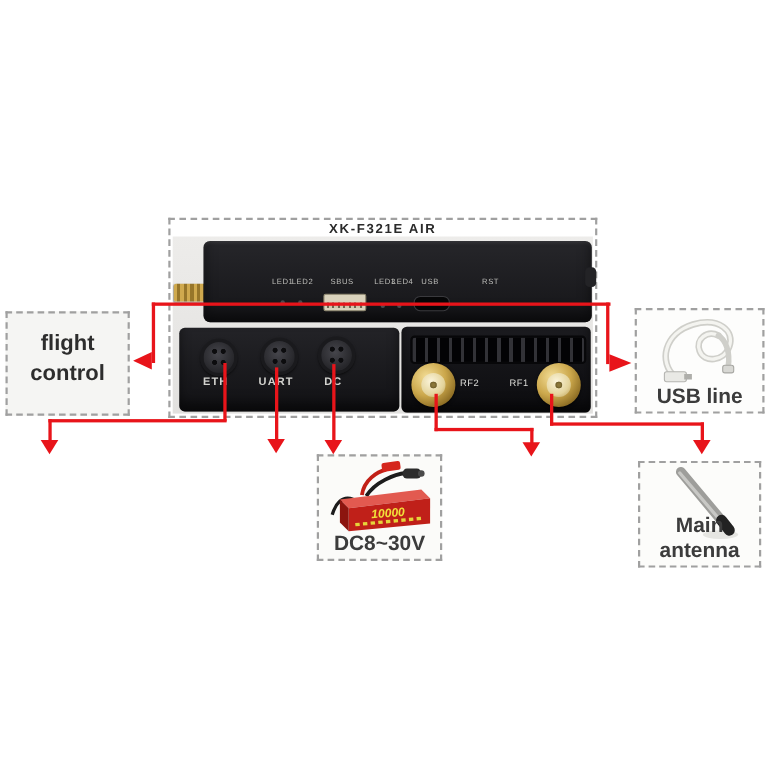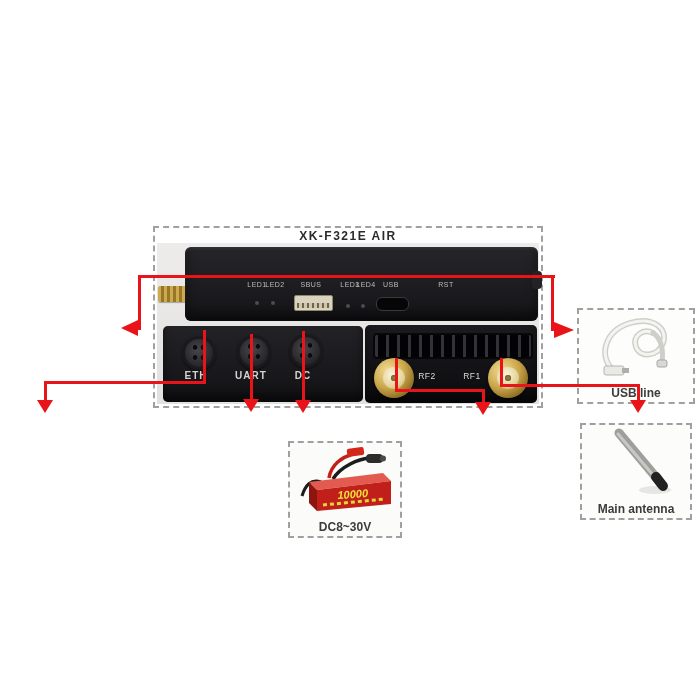--- a/index.html
+++ b/index.html
@@ -1,19 +1,19 @@
 <!DOCTYPE html>
 <html><head>
 <meta charset="utf-8">
 <style>
   html,body{margin:0;padding:0;background:#fff;}
   .canvas{position:relative;width:700px;height:700px;background:#ffffff;
           font-family:"Liberation Sans",sans-serif;overflow:hidden;}
 
-  .dashed{position:absolute;border:2px dashed #a0a0a0;background:#fff;box-sizing:border-box;margin-top:28px;}
+  .dashed{position:absolute;border:2px dashed #a0a0a0;background:#fff;box-sizing:border-box;}
 
   
   .main-box{left:153px;top:198px;width:390px;height:182px;background:#fff;}
   .main-title{position:absolute;top:1px;left:0;width:100%;text-align:center;
               font-size:12px;font-weight:bold;letter-spacing:1.5px;color:#2b2b2b;}
   .photo-bg{position:absolute;left:2px;top:15px;width:382px;height:161px;
             background:linear-gradient(#edecea,#e2e1df);}
 
   .dev-top{position:absolute;left:30px;top:19px;width:353px;height:74px;
            background:linear-gradient(#26262a,#151518);border-radius:6px;
@@ -56,31 +56,31 @@
        box-shadow:0 1px 3px rgba(0,0,0,.7);}
   .sma:before{content:"";position:absolute;left:9px;top:9px;width:22px;height:22px;border-radius:50%;
        background:radial-gradient(circle at 40% 35%, #fbf4da, #e4d49c 60%, #b99b4e);}
   .sma:after{content:"";position:absolute;left:17px;top:17px;width:6px;height:6px;border-radius:50%;
        background:#8f7a3c;box-shadow:inset 0 0 2px #40350f;}
   .rf-label{position:absolute;top:46px;font-size:8.5px;font-weight:normal;color:#dcdcd8;
             text-align:center;letter-spacing:.5px;}
 
   
   .periph-label{position:absolute;left:0;bottom:2px;width:100%;text-align:center;
-                font-size:12px;font-weight:bold;color:#3c3c3c;}
+                font-size:19px;font-weight:bold;color:#3c3c3c;}
   .periph-label.two-line{line-height:15px;}
   .fc-box{left:5px;top:283px;width:113px;height:95px;background:#f5f5f3;}
   .fc-text{position:absolute;left:0;top:14px;width:100%;text-align:center;
            font-size:20px;font-weight:bold;color:#2d2d2d;line-height:27px;}
   .usb-box{left:577px;top:280px;width:118px;height:96px;background:#fdfdfc;}
   .b-ipcam{left:5px;top:413px;width:113px;height:97px;background:#f6f6f3;}
   .b-uart{left:148px;top:412px;width:112px;height:98px;background:#f6f6f3;}
   .b-dc{left:288px;top:413px;width:114px;height:97px;background:#fbfbf9;}
   .b-sec{left:433px;top:415px;width:110px;height:95px;background:#fcfcfa;}
-  .b-main{left:580px;top:395px;width:112px;height:97px;background:#fcfcfa;}
+  .b-main{left:580px;top:419px;width:112px;height:97px;background:#fcfcfa;}
   .photo{position:absolute;left:3px;top:3px;}
 
   
   .rline{position:absolute;background:#e8141a;z-index:50;}
   .arr{position:absolute;width:0;height:0;z-index:51;}
   .arr-left{border-top:8px solid transparent;border-bottom:8px solid transparent;border-right:17px solid #e8141a;}
   .arr-right{border-top:8px solid transparent;border-bottom:8px solid transparent;border-left:20px solid #e8141a;}
   .arr-down{border-left:8.5px solid transparent;border-right:8.5px solid transparent;border-top:13px solid #e8141a;}
 </style>
 </head>
@@ -122,20 +122,26 @@
 
     <div class="dev-front-r">
       <div class="grille"></div>
       <div class="sma" style="left:9px;top:33px;"></div>
       <div class="sma" style="left:123px;top:33px;"></div>
       <span class="rf-label" style="left:47px;width:30px;">RF2</span>
       <span class="rf-label" style="left:92px;width:30px;">RF1</span>
     </div>
   </div>
 
+  <div class="dashed fc-box">
+    <div class="fc-text">
+      <div>flight</div>
+      <div>control</div>
+    </div>
+  </div>
 
   <div class="dashed usb-box">
     <svg class="photo" width="108" height="70" viewBox="0 0 108 70">
       <rect x="0" y="0" width="108" height="70" fill="#fdfdfc"></rect>
       <path d="M32,58 C16,44 22,18 48,10 C72,3 86,16 81,30 C76,44 58,45 54,34 C50,23 61,15 71,20" fill="none" stroke="#cfcfca" stroke-width="6" stroke-linecap="round"></path>
       <path d="M32,58 C16,44 22,18 48,10 C72,3 86,16 81,30 C76,44 58,45 54,34 C50,23 61,15 71,20" fill="none" stroke="#f4f4f0" stroke-width="3" stroke-linecap="round"></path>
       <rect x="22" y="53" width="20" height="9" rx="2" fill="#e9e9e5" stroke="#b5b5b1"></rect>
       <rect x="40" y="55" width="7" height="5" fill="#aeaeaa"></rect>
       <path d="M71,20 C78,24 82,36 80,48" fill="none" stroke="#cfcfca" stroke-width="5" stroke-linecap="round"></path>
       <rect x="75" y="47" width="10" height="7" rx="2" fill="#d8d8d4" stroke="#a7a7a3"></rect>

